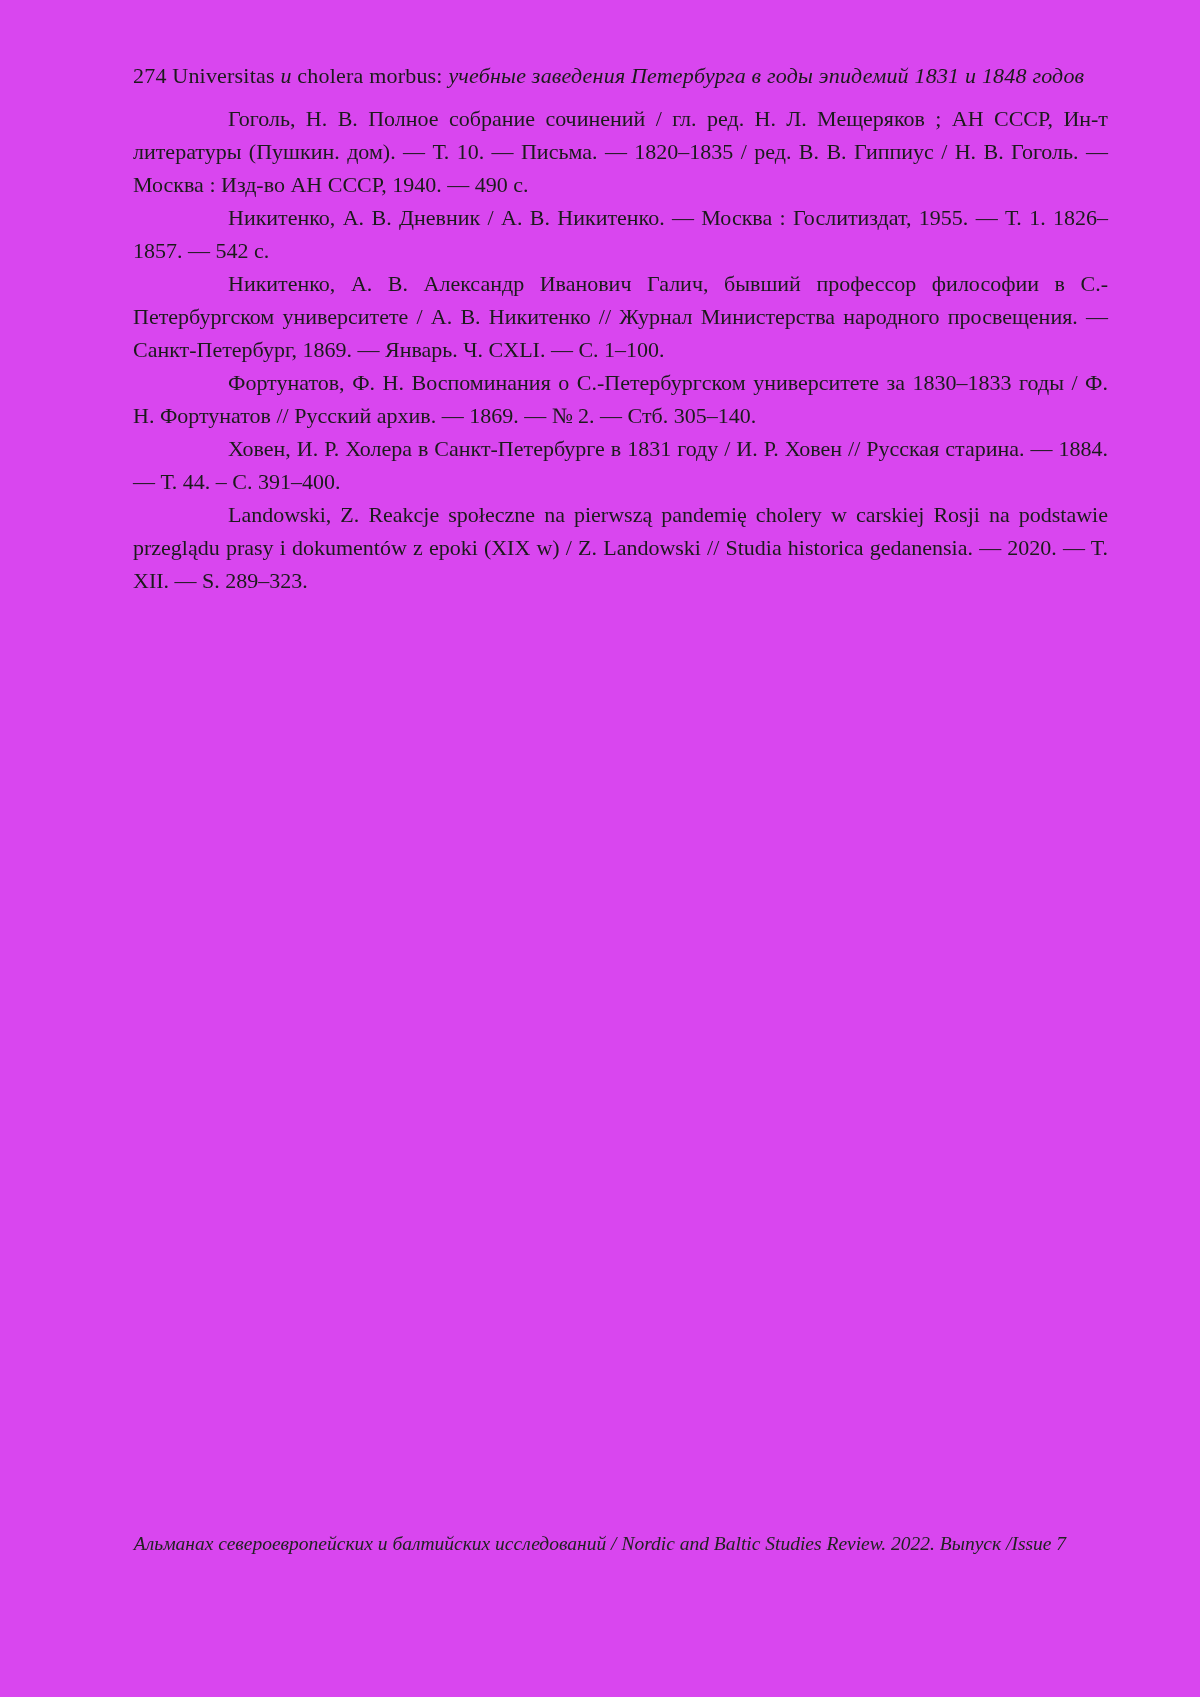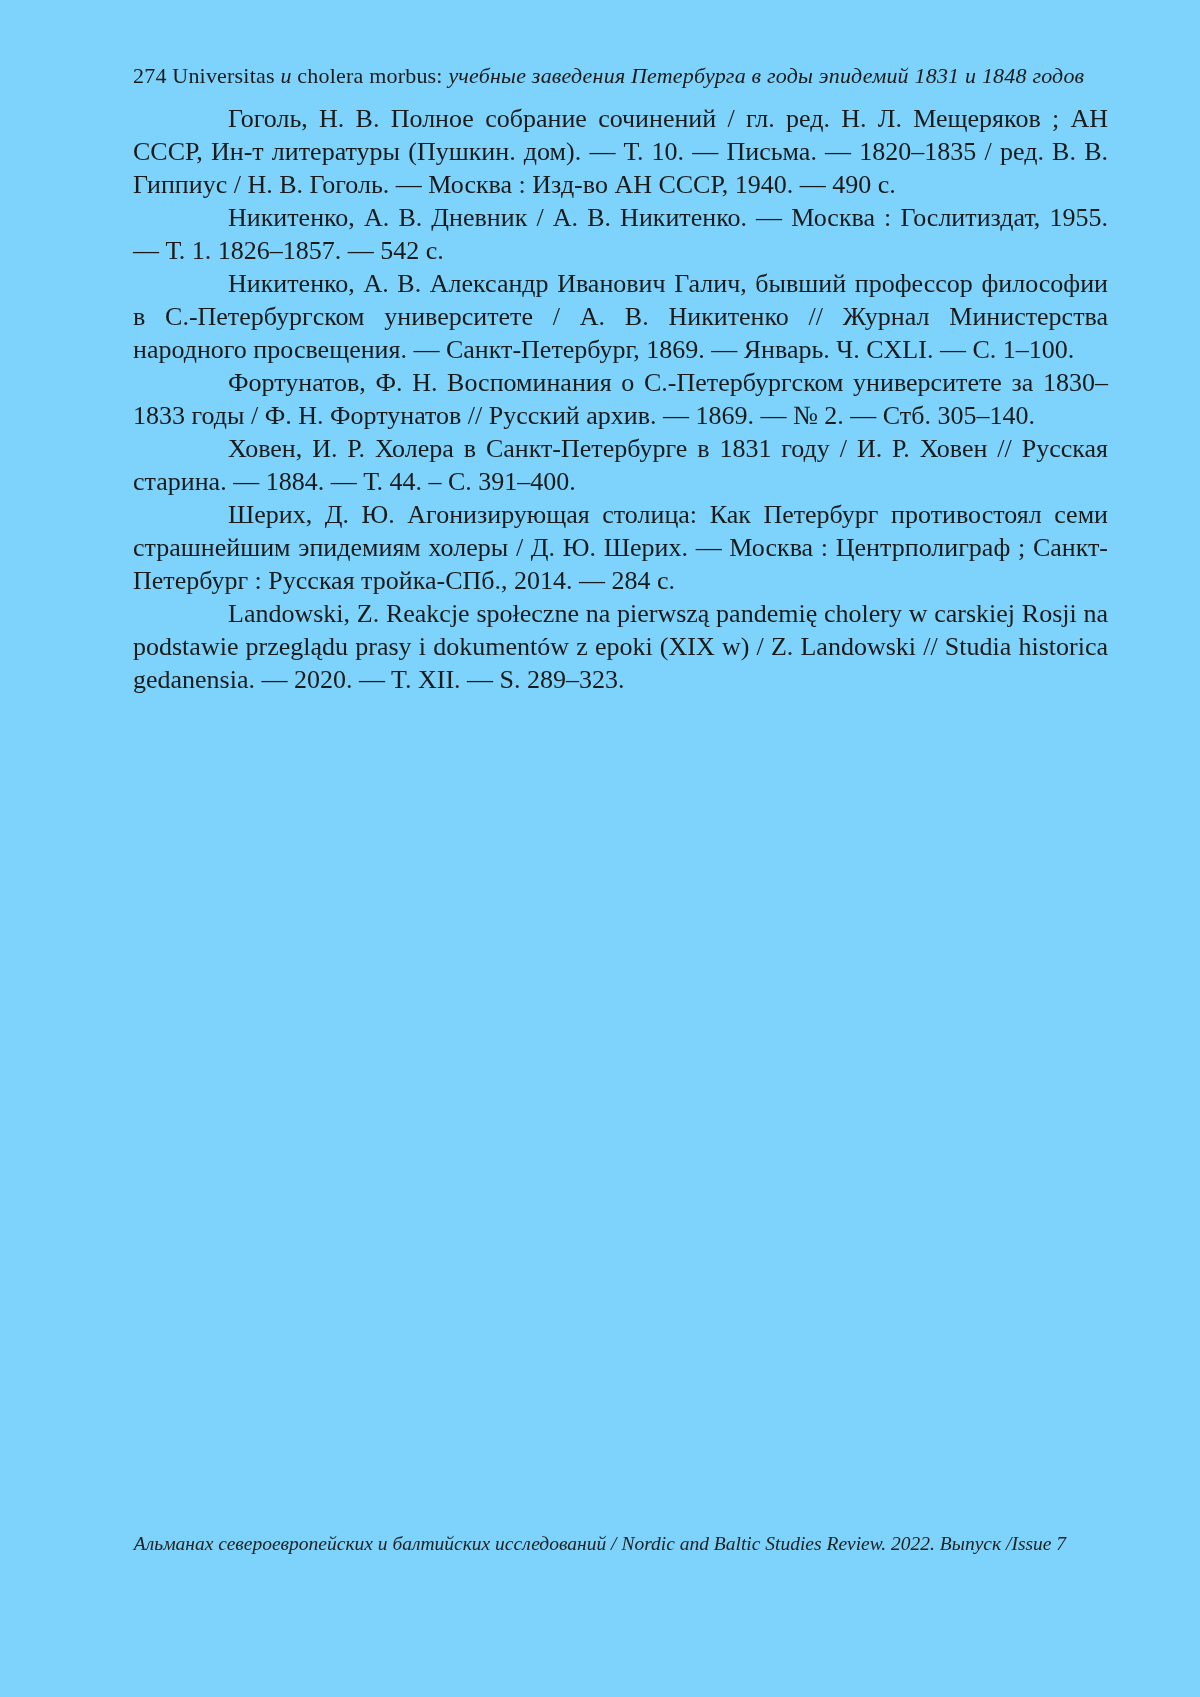--- a/index.html
+++ b/index.html
@@ -4,21 +4,21 @@
 <style>
   html, body {
     margin: 0;
     padding: 0;
     background: #ffffff;
   }
   .page {
     position: relative;
     width: 1200px;
     height: 1697px;
-    background: #7dd3fc;
+    background: #d946ef;
     color: #1b1b1b;
     font-family: "Liberation Serif", "DejaVu Serif", serif;
     overflow: hidden;
   }
   .running-header {
     position: absolute;
     left: 133px;
     top: 62px;
     width: 980px;
     font-size: 22px;
@@ -27,21 +27,21 @@
     letter-spacing: 0.2px;
   }
   .running-header .it {
     font-style: italic;
   }
   .content {
     position: absolute;
     left: 133px;
     top: 102px;
     width: 975px;
-    font-size: 26px;
+    font-size: 22px;
     line-height: 33px;
     text-align: justify;
   }
   .entry {
     margin: 0;
     padding: 0;
     text-indent: 95px;
   }
   .page-footer {
     position: absolute;
@@ -63,19 +63,18 @@
   <div class="running-header">
     <span>274</span><span> Universitas </span><span class="it">и</span><span> cholera morbus: </span><span class="it">учебные заведения Петербурга в годы эпидемий 1831 и 1848 годов</span>
   </div>
 
   <div class="content">
     <p class="entry">Гоголь, Н. В. Полное собрание сочинений / гл. ред. Н. Л. Мещеряков ; АН СССР, Ин-т литературы (Пушкин. дом). — Т. 10. — Письма. — 1820–1835 / ред. В. В. Гиппиус / Н. В. Гоголь. — Москва : Изд-во АН СССР, 1940. — 490 с.</p>
     <p class="entry">Никитенко, А. В. Дневник / А. В. Никитенко. — Москва : Гослитиздат, 1955. — Т. 1. 1826–1857. — 542 с.</p>
     <p class="entry">Никитенко, А. В. Александр Иванович Галич, бывший профессор философии в С.-Петербургском университете / А. В. Никитенко // Журнал Министерства народного просвещения. — Санкт-Петербург, 1869. — Январь. Ч. CXLI. — С. 1–100.</p>
     <p class="entry">Фортунатов, Ф. Н. Воспоминания о С.-Петербургском университете за 1830–1833 годы / Ф. Н. Фортунатов // Русский архив. — 1869. — № 2. — Стб. 305–140.</p>
     <p class="entry">Ховен, И. Р. Холера в Санкт-Петербурге в 1831 году / И. Р. Ховен // Русская старина. — 1884. — Т. 44. – С. 391–400.</p>
-    <p class="entry">Шерих, Д. Ю. Агонизирующая столица: Как Петербург противостоял семи страшнейшим эпидемиям холеры / Д. Ю. Шерих. — Москва : Центрполиграф ; Санкт-Петербург : Русская тройка-СПб., 2014. — 284 с.</p>
     <p class="entry">Landowski, Z. Reakcje społeczne na pierwszą pandemię cholery w carskiej Rosji na podstawie przeglądu prasy i dokumentów z epoki (XIX w) / Z. Landowski // Studia historica gedanensia. — 2020. — T. XII. — S. 289–323.</p>
   </div>
 
   <div class="page-footer">Альманах североевропейских и балтийских исследований / Nordic and Baltic Studies Review. 2022. Выпуск /Issue 7</div>
 
 </div>
 
 </body></html>

